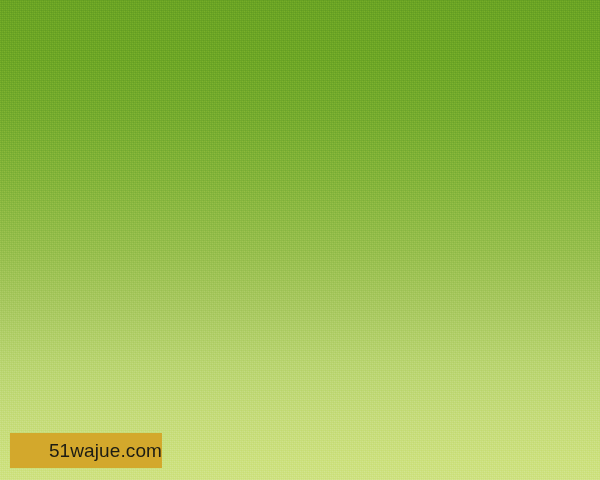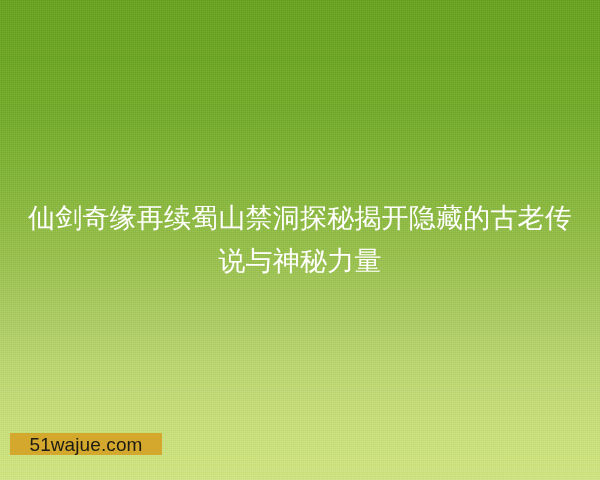--- a/index.html
+++ b/index.html
@@ -76,43 +76,42 @@
     letter-spacing: 0.2px;
     font-family: "DejaVu Sans", "Liberation Sans", sans-serif;
     text-rendering: optimizeLegibility;
   }
 
   #source-badge {
     position: absolute;
     left: 10px;
     top: 433px;
     width: 152px;
-    height: 22px;
+    height: 35px;
     background: #d3a82c;
     display: flex;
     align-items: center;
-    justify-content: center;
+    justify-content: flex-end;
   }
 
   #source-badge-label {
     color: #1c1c14;
     font-size: 19px;
     line-height: 19px;
     font-weight: normal;
     letter-spacing: 0.1px;
     font-family: "Liberation Sans", "DejaVu Sans", sans-serif;
     white-space: nowrap;
   }
 </style>
 </head>
 <body>
 
 <div id="banner">
 
   <div id="noise-overlay"></div>
 
-  <h1 id="headline">仙剑奇缘再续蜀山禁洞探秘揭开隐藏的古老传说与神秘力量</h1>
 
   <div id="source-badge">
     <span id="source-badge-label">51wajue.com</span>
   </div>
 
 </div>
 
 </body></html>

